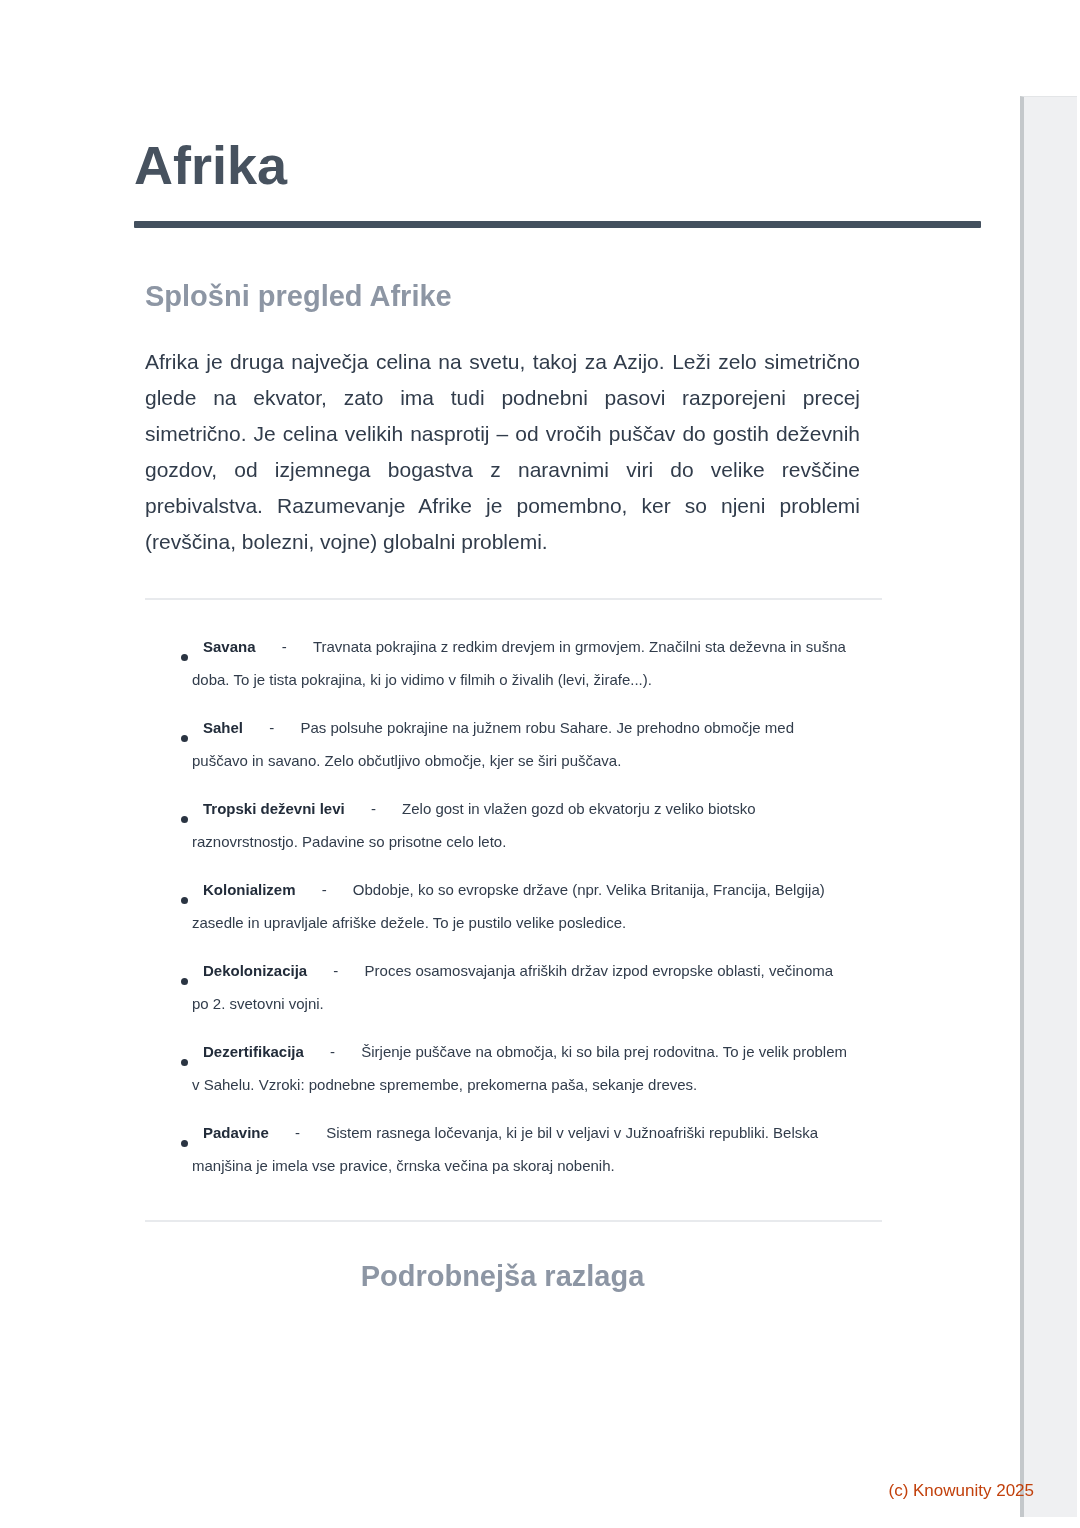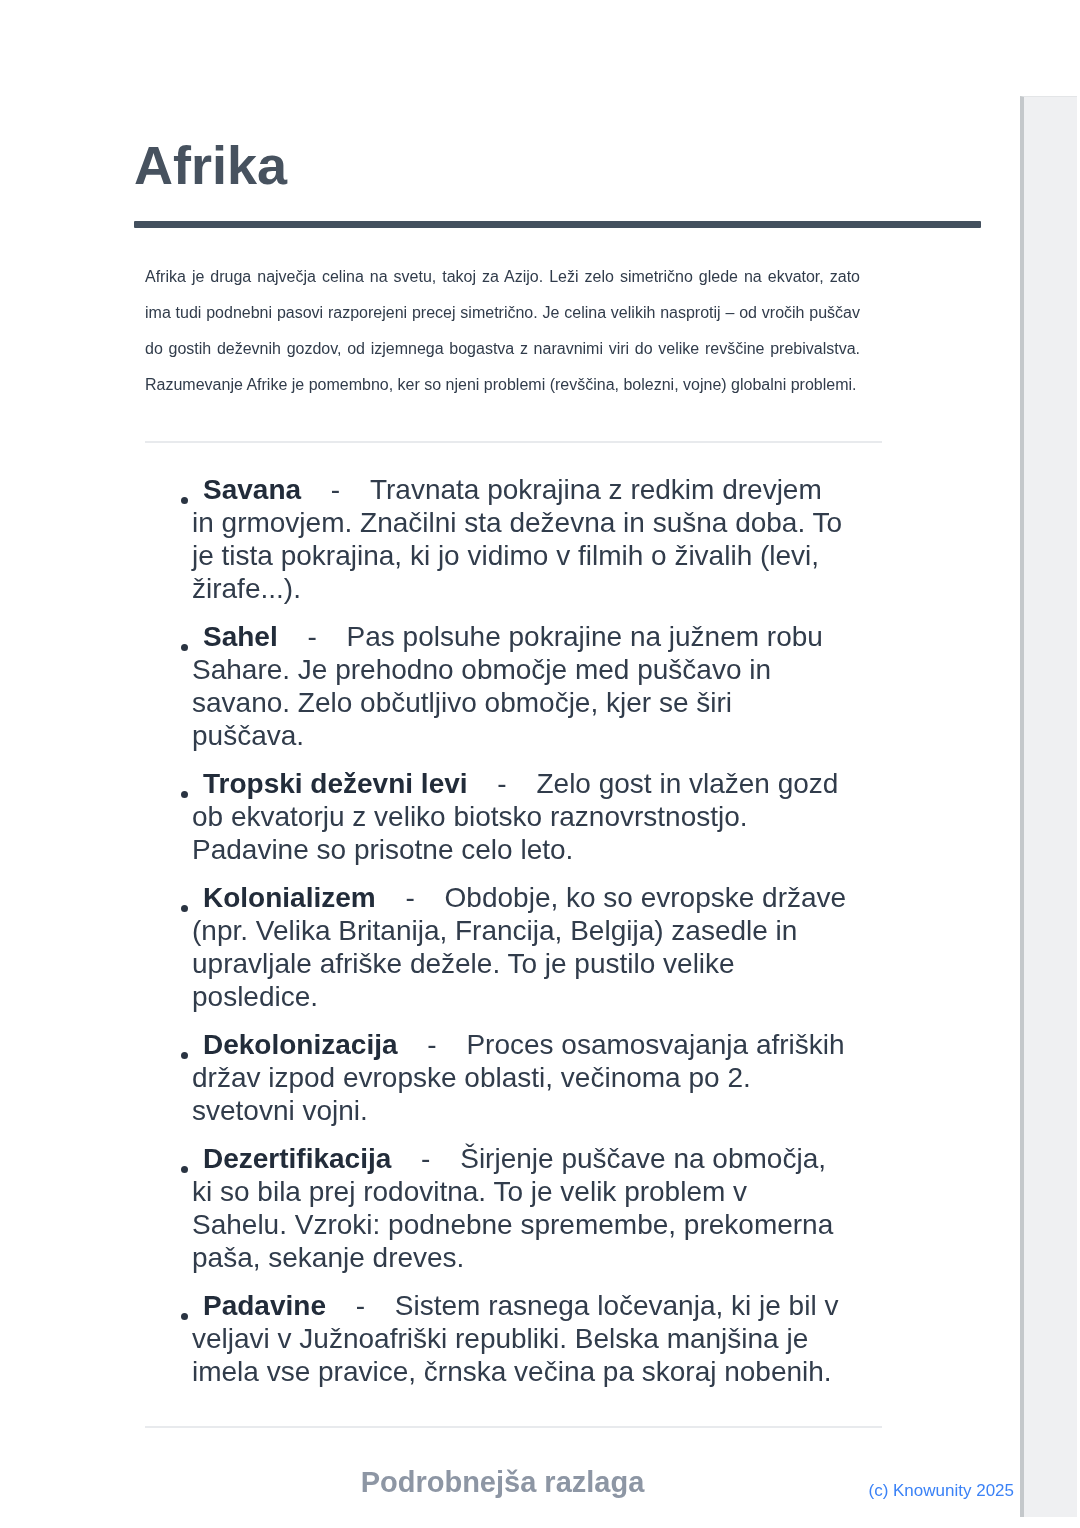--- a/index.html
+++ b/index.html
@@ -35,62 +35,62 @@
     font-size: 29px;
     font-weight: 700;
     color: #8d96a4;
   }
   .heading-overview { margin-top: 52px; }
   .heading-terms    { margin-top: 37px; }
   .heading-details  { margin-top: 38px; text-align: center; }
 
   p.lead {
     margin-top: 31px;
-    font-size: 16px;
+    font-size: 21px;
     line-height: 36px;
     color: #313c4b;
     text-align: justify;
   }
 
   .divider {
     border: none;
     border-top: 2px solid #e8eaed;
     width: 737px;
     margin-top: 38px;
   }
 
   ul.term-list {
     list-style: none;
     margin-top: 30px;
   }
   ul.term-list li {
     position: relative;
     padding-left: 36px;
-    font-size: 28px;
+    font-size: 15px;
     line-height: 33px;
     color: #313c4b;
     margin-bottom: 15px;
   }
   .bullet {
     position: absolute;
     left: 14px;
     top: 13px;
     width: 7px;
     height: 7px;
     border-radius: 50%;
     background: #2a3442;
   }
   .term { font-weight: 700; color: #222c3a; }
 
   .watermark {
     position: absolute;
     top: 1437px;
-    right: 88px;
+    right: 68px;
     font-size: 17px;
-    color: #3b82f6;
+    color: #c2410c;
     z-index: 3;
   }
   .scroll-strip {
     position: absolute;
     top: 52px;
     left: 976px;
     width: 57px;
     height: 1421px;
     background: #eff0f2;
     border-left: 4px solid #c4c8cb;
@@ -101,20 +101,21 @@
 </head>
 <body>
 
 <div class="page">
 
   <h1 class="doc-title">Afrika</h1>
   <div class="title-rule"></div>
 
   <div class="content">
 
+    <h2 class="section-heading heading-overview">Splošni pregled Afrike</h2>
     <p class="lead">Afrika je druga največja celina na svetu, takoj za Azijo. Leži zelo simetrično glede na ekvator, zato ima tudi podnebni pasovi razporejeni precej simetrično. Je celina velikih nasprotij – od vročih puščav do gostih deževnih gozdov, od izjemnega bogastva z naravnimi viri do velike revščine prebivalstva. Razumevanje Afrike je pomembno, ker so njeni problemi (revščina, bolezni, vojne) globalni problemi.</p>
 
     <hr class="divider">
 
 
     <ul class="term-list">
       <li>
         <span class="bullet"></span><span class="term">Savana</span><span> - </span><span>Travnata pokrajina z redkim drevjem in grmovjem. Značilni sta deževna in sušna doba. To je tista pokrajina, ki jo vidimo v filmih o živalih (levi, žirafe...).</span>
       </li>
       <li>

